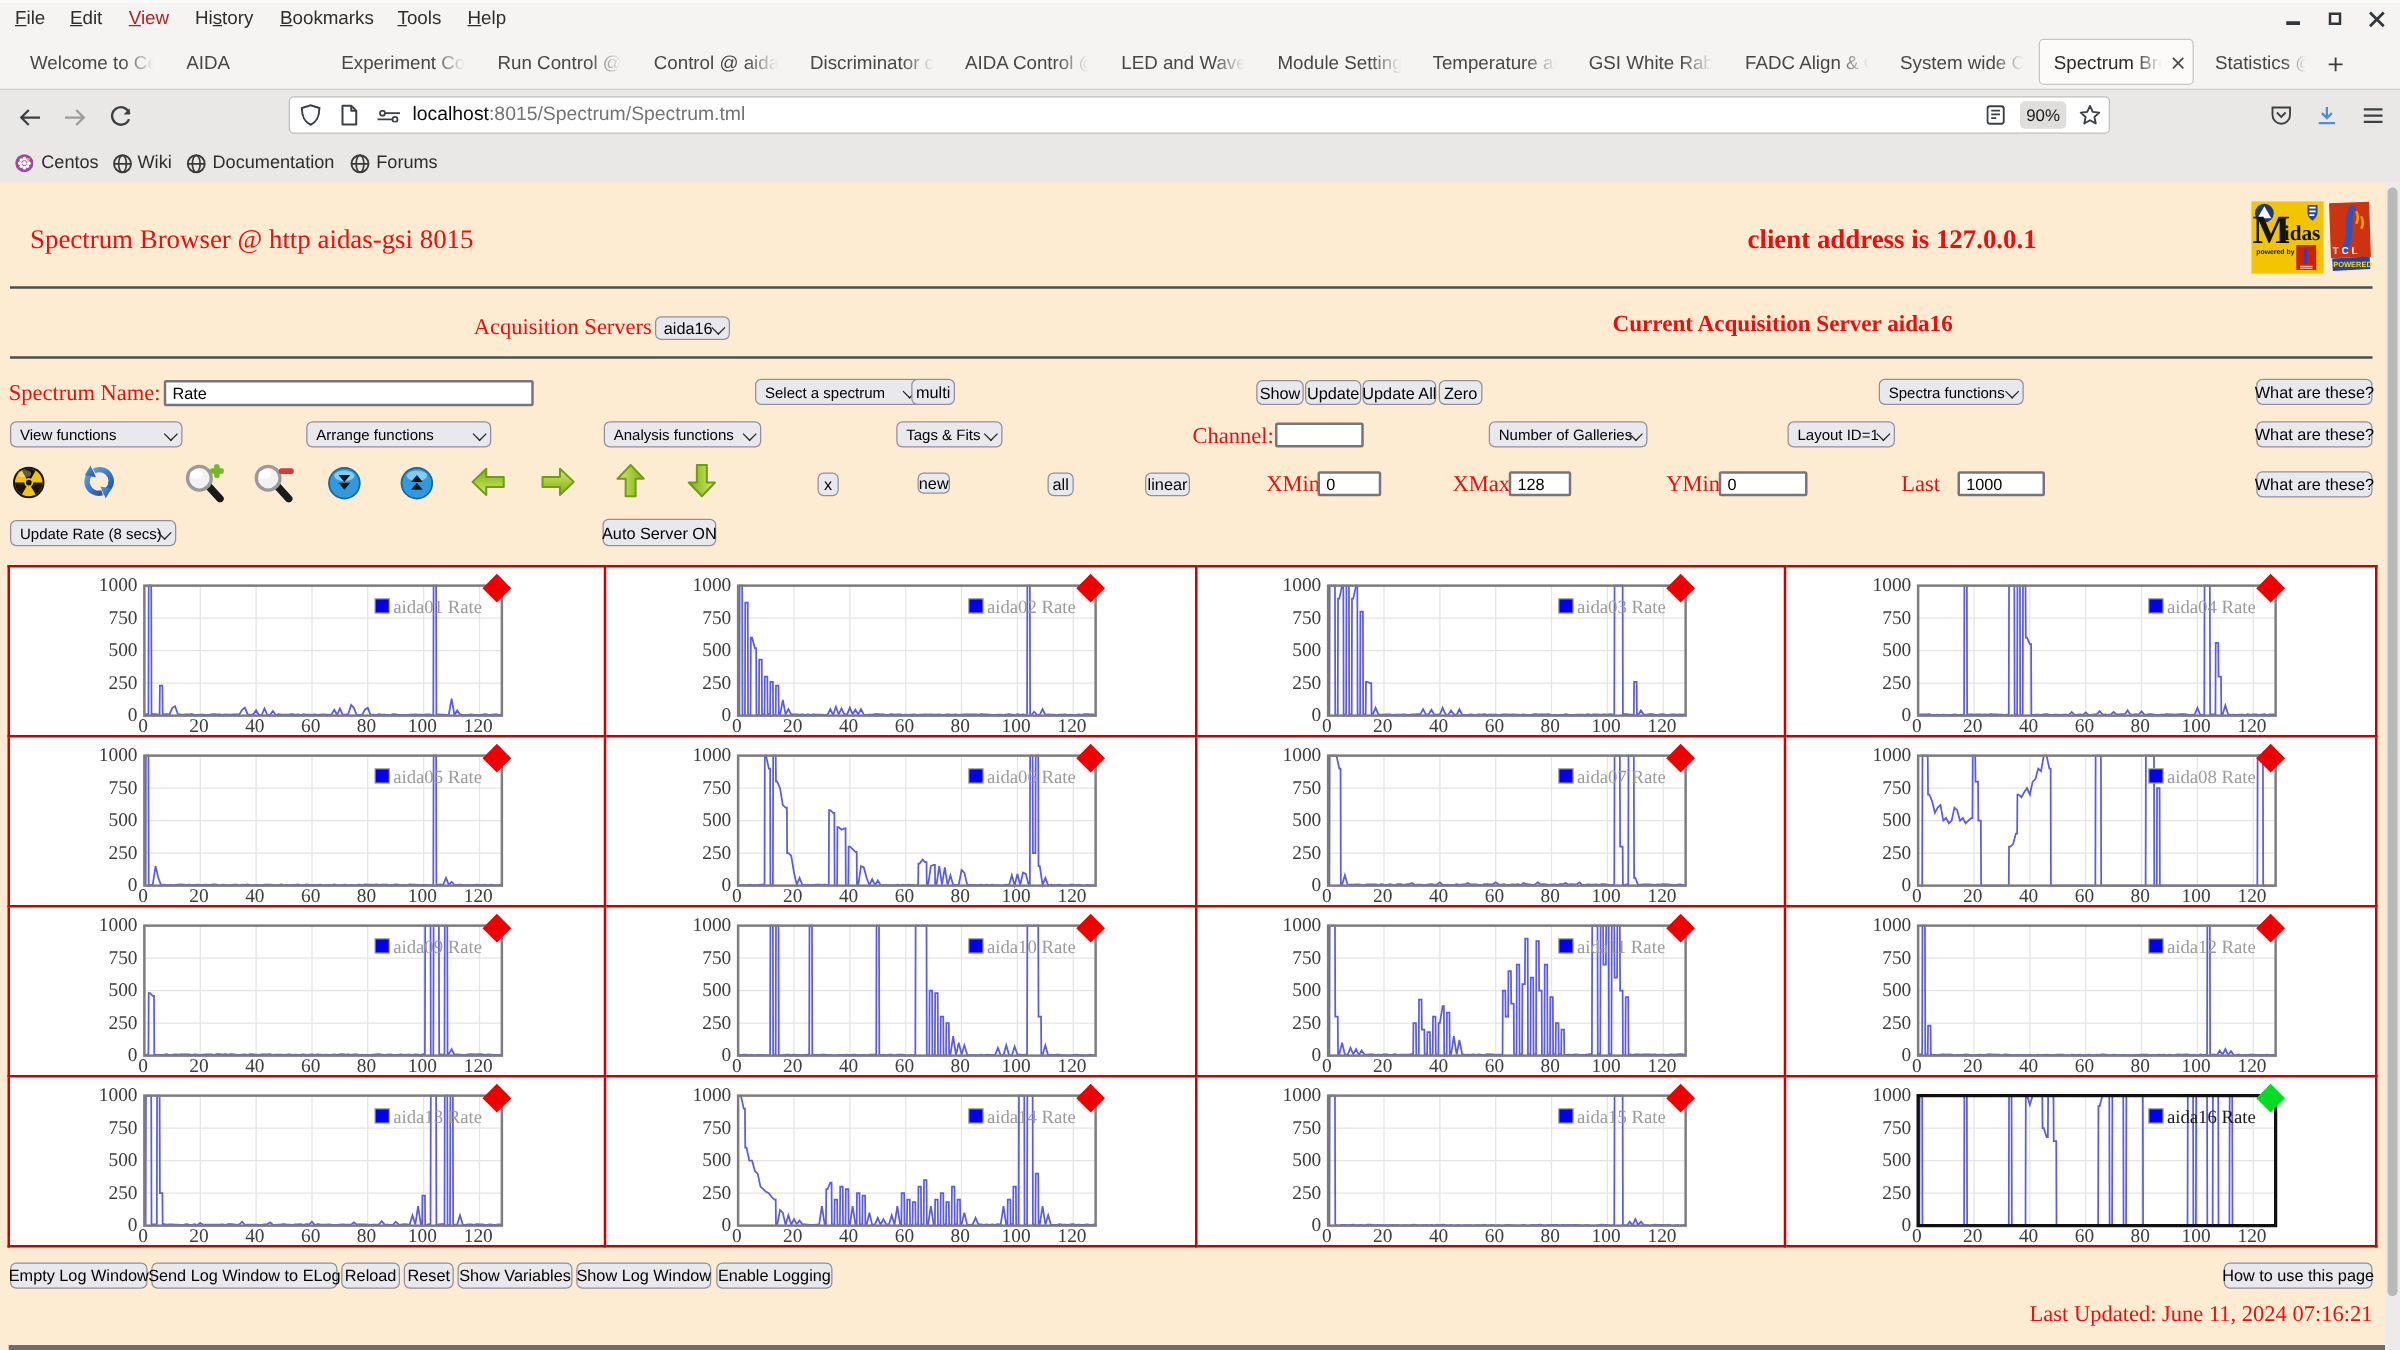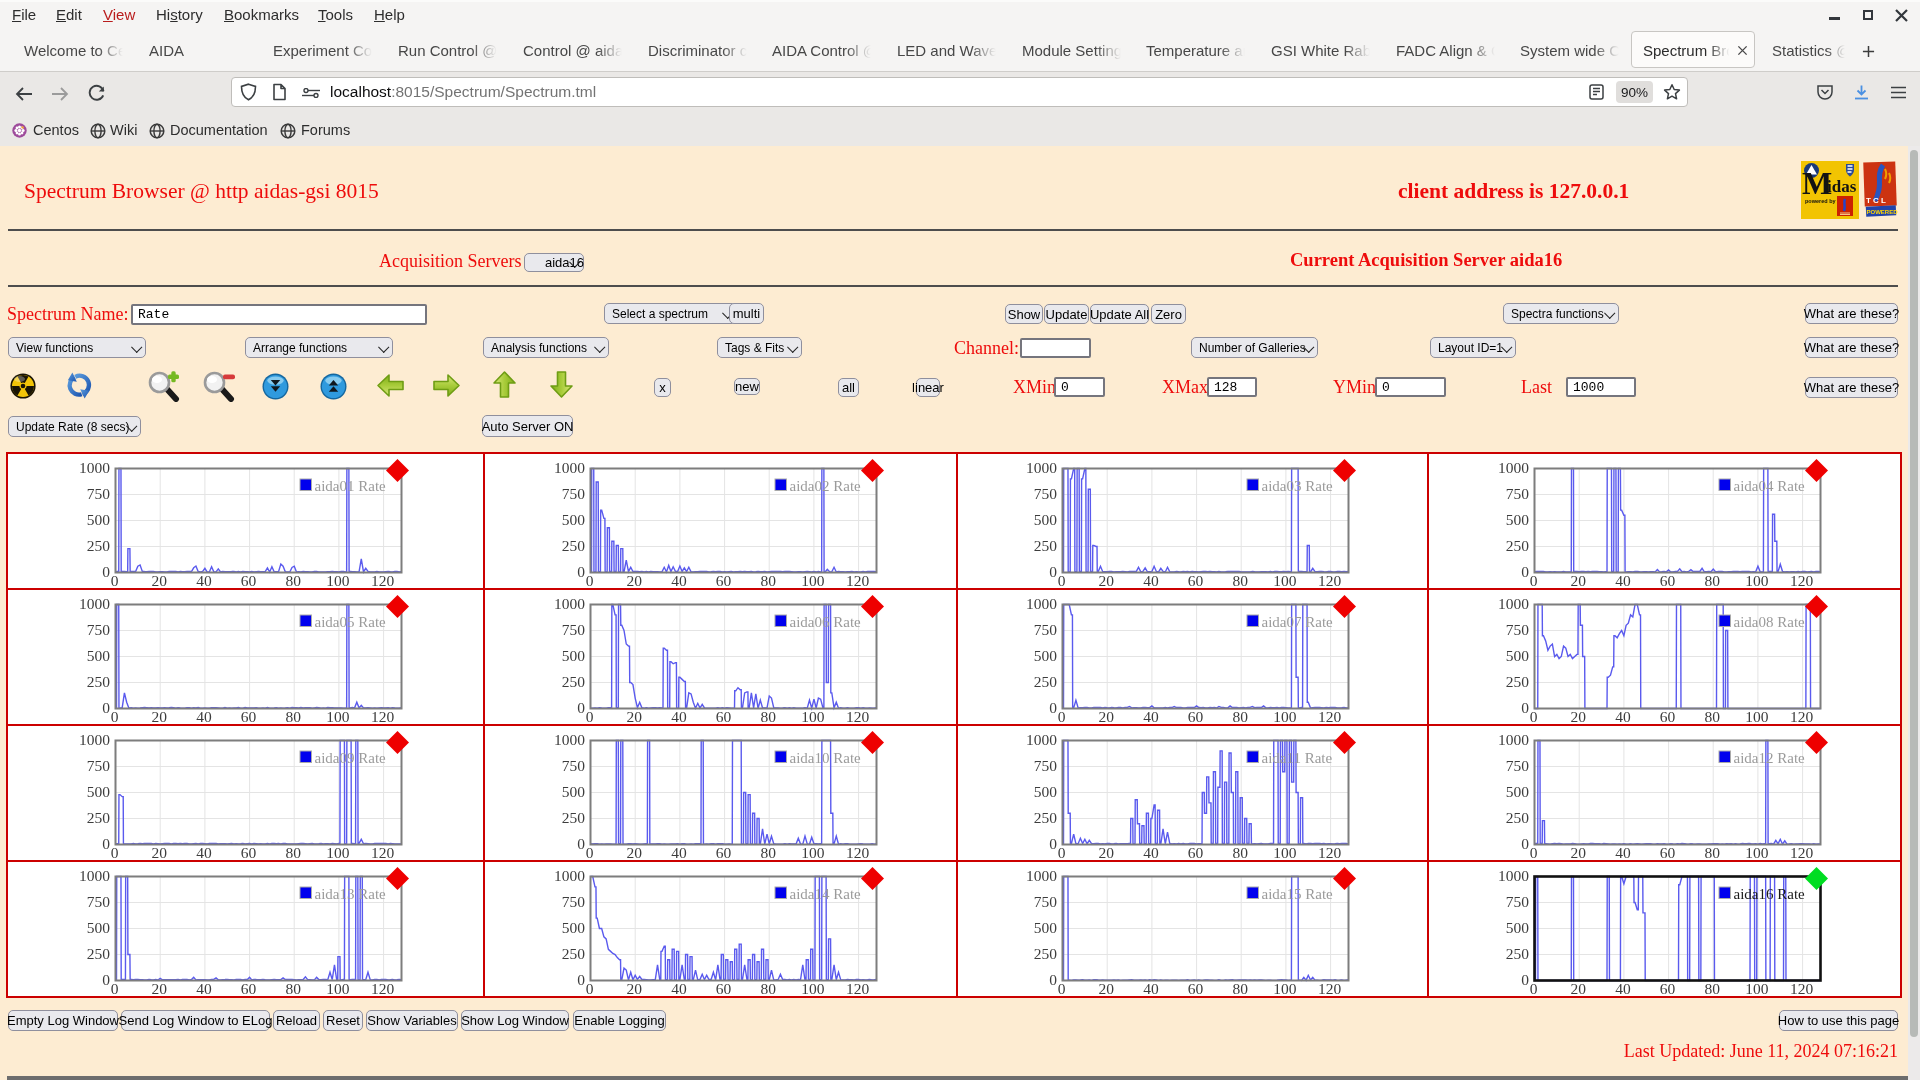--- a/index.html
+++ b/index.html
@@ -7,21 +7,21 @@
 .red{color:#ee0c0c;font-family:"Liberation Serif",serif}
 .btn{position:absolute;background:#e9e9ed;border:1px solid #8f8f9d;border-radius:5px;
      font-size:13px;color:#000;text-align:center;font-family:"Liberation Sans",sans-serif;
      display:flex;align-items:center;justify-content:center;white-space:nowrap}
 .sel{position:absolute;background:#e9e9ed;border:1px solid #8f8f9d;border-radius:5px;
      font-size:12px;color:#000;font-family:"Liberation Sans",sans-serif;
      display:flex;align-items:center;white-space:nowrap;padding-left:7px}
 .sel:after{content:"";position:absolute;right:5.5px;top:50%;margin-top:-4px;width:7px;height:7px;
      border-right:1.8px solid #222;border-bottom:1.8px solid #222;transform:rotate(45deg) translateY(-1px)}
 .inp{position:absolute;background:#fff;border:2px solid #75757d;border-radius:2px;
-     font-size:13px;color:#000;font-family:Liberation Mono, monospace;
+     font-size:13px;color:#000;font-family:Liberation Sans, sans-serif;
      display:flex;align-items:center;padding-left:5px;white-space:nowrap}
 .tab{position:absolute;top:42px;overflow:hidden;font-size:15px;color:#474747;white-space:nowrap;
      -webkit-mask-image:linear-gradient(90deg,#000 72%,transparent 96%)}
 </style></head><body>
 <div class="abs" style="left:0;top:0;width:1920px;height:72px;background:#f5f4f3"></div>
 <div class="abs" style="left:0;top:0;width:1920px;height:2px;background:#fbfbfa"></div>
 <div class="abs" style="left:0;top:71px;width:1920px;height:1px;background:#cfcdca"></div>
 <div class="abs" style="left:0;top:72px;width:1920px;height:74px;background:#eae8e6"></div>
 <div class="abs" style="left:12px;top:6px;font-size:15px;color:#2d2d2d;white-space:nowrap"><u>F</u>ile</div>
 <div class="abs" style="left:56px;top:6px;font-size:15px;color:#2d2d2d;white-space:nowrap"><u>E</u>dit</div>
@@ -153,21 +153,21 @@
     <rect x="1" y="1" width="32" height="44" fill="#cc3311" transform="rotate(-2 17 23)"></rect>
     <rect x="3" y="45" width="30" height="10" fill="#2244aa" transform="rotate(-3 18 50)"></rect>
     <path d="M20 4 C13 14 19 22 15 32 C14 36 13 38 12 40" stroke="#2855c0" stroke-width="5" fill="none"></path>
     <path d="M22 8 C24 12 23 16 22 18" stroke="#f0a000" stroke-width="2" fill="none"></path>
     <path d="M26 12 C28 16 27 20 26 22" stroke="#f0a000" stroke-width="2" fill="none"></path>
     <text x="3" y="42" font-family="Liberation Sans,sans-serif" font-size="8px" fill="#fff" font-weight="bold">T C L</text>
     <text x="3.5" y="52.5" font-family="Liberation Sans,sans-serif" font-size="6px" fill="#ffd700" font-weight="bold">POWERED</text>
   </svg>
 <div class="abs" style="left:8px;top:229px;width:1890px;height:2px;background:#4d4d4d"></div>
 <div class="abs red" style="left:379px;top:251px;font-size:18px">Acquisition Servers</div>
-<div class="sel" style="left:524px;top:253px;width:60px;height:19px;font-size:13px;padding-left:20px">aida16</div>
+<div class="sel" style="left:524px;top:253px;width:60px;height:19px;font-size:13px;padding-left:6px">aida16</div>
 <div class="abs red" style="left:1290px;top:250px;font-size:18.5px;font-weight:bold">Current Acquisition Server aida16</div>
 <div class="abs" style="left:8px;top:285px;width:1890px;height:2px;background:#4d4d4d"></div>
 <div class="abs red" style="left:7px;top:304px;font-size:18px">Spectrum Name:</div>
 <div class="inp" style="left:131px;top:304px;width:296px;height:21px">Rate</div>
 <div class="sel" style="left:604px;top:303px;width:133px;height:21px">Select a spectrum</div>
 <div class="btn" style="left:729px;top:303px;width:35px;height:21px">multi</div>
 <div class="btn" style="left:1005px;top:304px;width:38px;height:20px">Show</div>
 <div class="btn" style="left:1044px;top:304px;width:45px;height:20px">Update</div>
 <div class="btn" style="left:1090px;top:304px;width:59px;height:20px">Update All</div>
 <div class="btn" style="left:1151px;top:304px;width:35px;height:20px">Zero</div>
@@ -276,21 +276,21 @@
         <stop offset="1" stop-color="#7fae19"></stop>
       </linearGradient>
     </defs>
     <g transform="rotate(90 14.5 13.5)">
       <path d="M2 9.5 L16 9.5 L16 3 L27 13.5 L16 24 L16 17.5 L2 17.5 Z" fill="url(#gdown)" stroke="#6f9d14" stroke-width="1.6" stroke-linejoin="round"></path>
     </g>
   </svg>
 <div class="btn" style="left:654px;top:378px;width:17px;height:19px">x</div>
 <div class="btn" style="left:734px;top:378px;width:26px;height:17px">new</div>
 <div class="btn" style="left:838px;top:378px;width:21px;height:19px">all</div>
-<div class="btn" style="left:916px;top:378px;width:24px;height:19px">linear</div>
+<div class="btn" style="left:916px;top:378px;width:36px;height:19px">linear</div>
 <div class="abs red" style="left:1013px;top:377px;font-size:18px">XMin</div>
 <div class="inp" style="left:1054px;top:377px;width:51px;height:20px">0</div>
 <div class="abs red" style="left:1162px;top:377px;font-size:18px">XMax</div>
 <div class="inp" style="left:1207px;top:377px;width:50px;height:20px">128</div>
 <div class="abs red" style="left:1333px;top:377px;font-size:18px">YMin</div>
 <div class="inp" style="left:1375px;top:377px;width:71px;height:20px">0</div>
 <div class="abs red" style="left:1521px;top:377px;font-size:18px">Last</div>
 <div class="inp" style="left:1566px;top:377px;width:70px;height:20px">1000</div>
 <div class="btn" style="left:1805px;top:377px;width:93px;height:21px">What are these?</div>
 <div class="sel" style="left:8px;top:416px;width:133px;height:21px">Update Rate (8 secs)</div>

